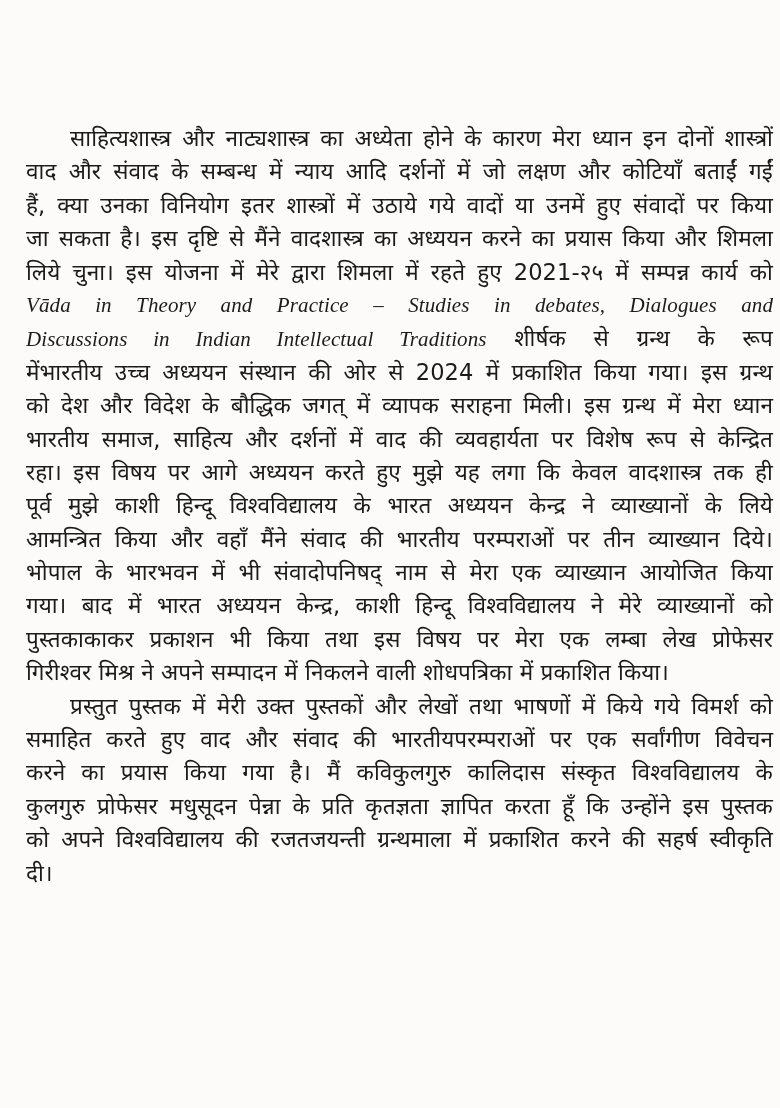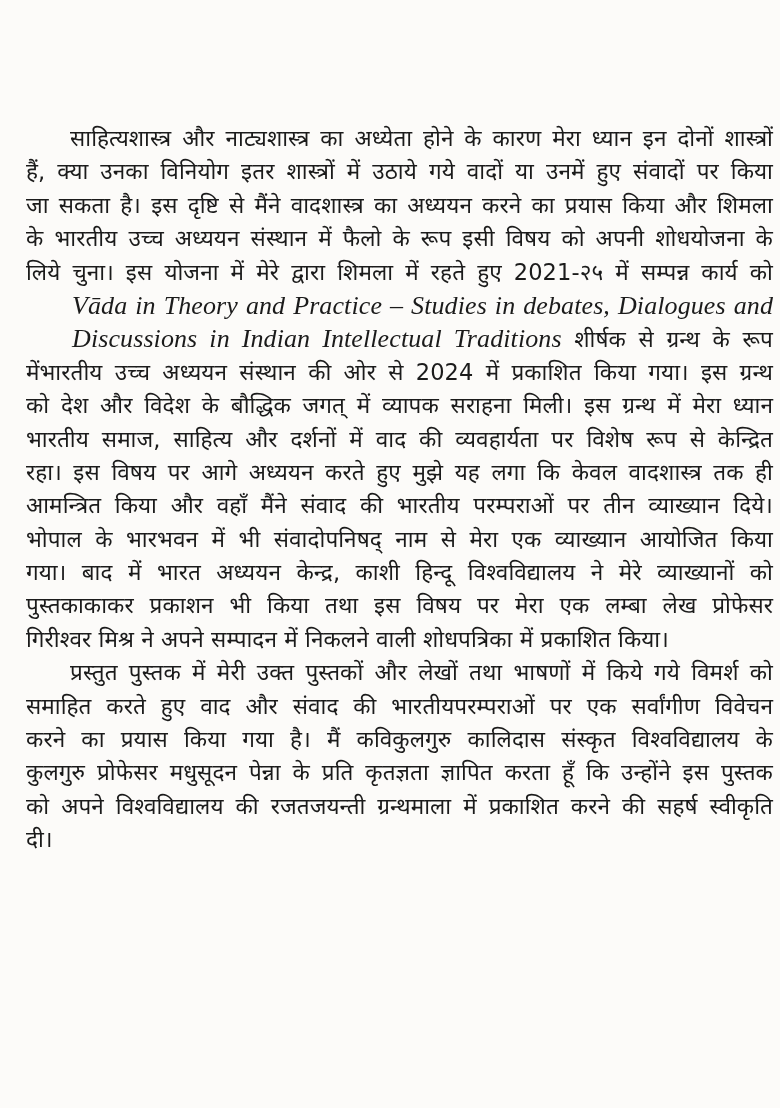--- a/index.html
+++ b/index.html
@@ -39,51 +39,51 @@
   .line.first-line {
     text-indent: 44px;
   }
   .line.para-end {
     text-align-last: left;
   }
   .latin-line,
   .en-seg {
     font-family: "Liberation Serif", "DejaVu Serif", serif;
     font-style: italic;
-    font-size: 26px;
+    font-size: 21px;
     font-weight: 500;
-    margin-left: 46px;
   }
   .hi-seg {
     font-family: "DejaVu Sans", "Liberation Sans", sans-serif;
     font-style: normal;
     font-size: 22.5px;
   }
 </style>
 </head>
 <body>
 
 <div class="page">
   <div class="textblock">
 
     <div class="para">
       <div class="line first-line">साहित्यशास्त्र और नाट्यशास्त्र का अध्येता होने के कारण मेरा ध्यान इन दोनों शास्त्रों</div>
+      <div class="line">वाद और संवाद के सम्बन्ध में न्याय आदि दर्शनों में जो लक्षण और कोटियाँ बताईं गईं</div>
       <div class="line">हैं, क्या उनका विनियोग इतर शास्त्रों में उठाये गये वादों या उनमें हुए संवादों पर किया</div>
       <div class="line">जा सकता है। इस दृष्टि से मैंने वादशास्त्र का अध्ययन करने का प्रयास किया और शिमला</div>
-      <div class="line">के भारतीय उच्च अध्ययन संस्थान में फैलो के रूप इसी विषय को अपनी शोधयोजना के</div>
       <div class="line">लिये चुना। इस योजना में मेरे द्वारा शिमला में रहते हुए 2021-२५ में सम्पन्न कार्य को</div>
       <div class="line latin-line">Vāda in Theory and Practice – Studies in debates, Dialogues and</div>
       <div class="line">
         <span class="en-seg">Discussions in Indian Intellectual Traditions</span>
         <span class="hi-seg">शीर्षक से ग्रन्थ के रूप</span>
       </div>
       <div class="line">मेंभारतीय उच्च अध्ययन संस्थान की ओर से 2024 में प्रकाशित किया गया। इस ग्रन्थ</div>
       <div class="line">को देश और विदेश के बौद्धिक जगत् में व्यापक सराहना मिली। इस ग्रन्थ में मेरा ध्यान</div>
       <div class="line">भारतीय समाज, साहित्य और दर्शनों में वाद की व्यवहार्यता पर विशेष रूप से केन्द्रित</div>
       <div class="line">रहा। इस विषय पर आगे अध्ययन करते हुए मुझे यह लगा कि केवल वादशास्त्र तक ही</div>
+      <div class="line">पूर्व मुझे काशी हिन्दू विश्वविद्यालय के भारत अध्ययन केन्द्र ने व्याख्यानों के लिये</div>
       <div class="line">आमन्त्रित किया और वहाँ मैंने संवाद की भारतीय परम्पराओं पर तीन व्याख्यान दिये।</div>
       <div class="line">भोपाल के भारभवन में भी संवादोपनिषद् नाम से मेरा एक व्याख्यान आयोजित किया</div>
       <div class="line">गया। बाद में भारत अध्ययन केन्द्र, काशी हिन्दू विश्वविद्यालय ने मेरे व्याख्यानों को</div>
       <div class="line">पुस्तकाकाकर प्रकाशन भी किया तथा इस विषय पर मेरा एक लम्बा लेख प्रोफेसर</div>
       <div class="line para-end">गिरीश्वर मिश्र ने अपने सम्पादन में निकलने वाली शोधपत्रिका में प्रकाशित किया।</div>
     </div>
 
     <div class="para">
       <div class="line first-line">प्रस्तुत पुस्तक में मेरी उक्त पुस्तकों और लेखों तथा भाषणों में किये गये विमर्श को</div>
       <div class="line">समाहित करते हुए वाद और संवाद की भारतीयपरम्पराओं पर एक सर्वांगीण विवेचन</div>

